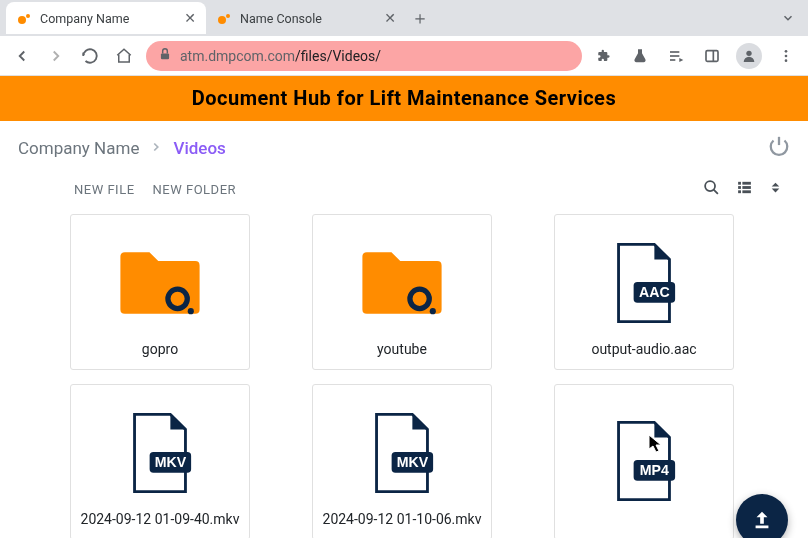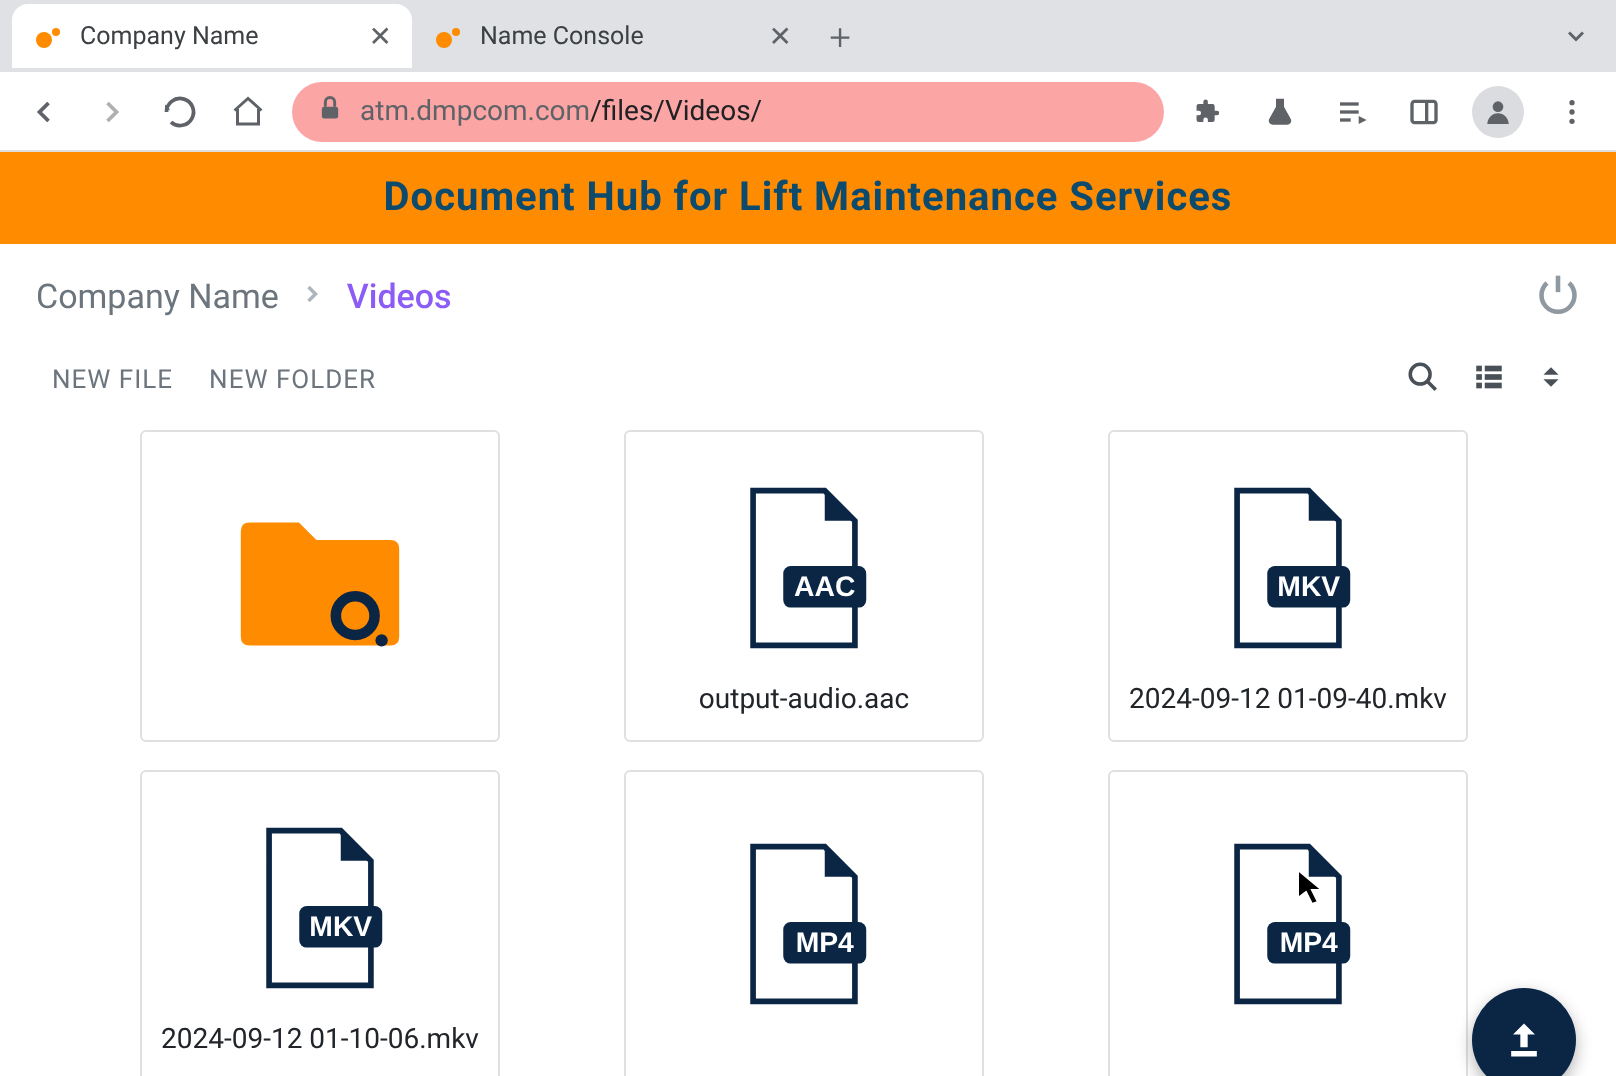--- a/index.html
+++ b/index.html
@@ -20,32 +20,32 @@
   .tbtn { width: 24px; height: 24px; display: flex; align-items: center; justify-content: center; color: #5f6368; cursor: pointer; }
   .tbtn.disabled { color: #b0b0b0; }
   .urlbar { flex: 1; display: flex; align-items: center; height: 30px; border-radius: 15px; background: #fca5a5; padding: 0 12px; gap: 8px; color: #202124; font-size: 14px; }
   .lock { color: #5f6368; }
   .url-muted { color: #5f6368; }
   .tool-icons { display:flex; gap:12px; align-items:center; }
   .avatar-circle { width:26px; height:26px; border-radius:50%; background:#dadce0; display:flex; align-items:center; justify-content:center; color:#5f6368; }
 
   
   .banner { background:#ff8c00; color:#0b2545; font-weight:700; font-family: "Courier New", monospace; font-size:20px; text-align:center; padding:10px 0; letter-spacing:0.5px; }
-  .banner span { color:#0c4a6e; }
+  .banner span { color:#000000; }
 
   
   .crumbrow { display:flex; align-items:center; justify-content:space-between; padding:14px 18px; }
   .crumbs { display:flex; align-items:center; gap:10px; font-size:17px; }
   .crumb-link { color:#6c757d; }
   .crumb-sep { color:#adb5bd; }
   .crumb-current { color:#8b5cf6; font-weight:500; }
   .power { color:#77838f; }
 
   
-  .actionrow { display:flex; align-items:center; justify-content:space-between; padding:4px 26px 14px 26px; }
+  .actionrow { display:flex; align-items:center; justify-content:space-between; padding:4px 26px 14px 26px;margin-left:48px; }
   .actions-left { display:flex; gap:18px; }
   .action-link { color:#6c757d; font-size:13px; letter-spacing:0.5px; cursor:pointer; }
   .actions-right { display:flex; gap:16px; color:#495057; align-items:center; }
   .ar-icon { cursor:pointer; }
 
   
   .grid { display:flex; flex-wrap:wrap; gap:14px; padding:0 22px 20px 22px; }
   .tile { width:180px; height:156px; border:1px solid #e0e0e0; border-radius:3px; display:flex; flex-direction:column; align-items:center; justify-content:flex-end; padding:10px 8px 12px 8px; cursor:pointer;margin-left:48px; }
   .tile .iconbox { flex:1; display:flex; align-items:center; justify-content:center; width:100%; }
   .tile .label { font-size:14px; color:#212529; white-space:nowrap; overflow:hidden; text-overflow:ellipsis; width:100%; text-align:center; }
@@ -219,29 +219,40 @@
       <svg width="13" height="17" viewBox="0 0 24 24" fill="#495057">
           <polygon points="12,3 5,10 19,10"></polygon>
           <polygon points="12,21 5,14 19,14"></polygon>
         </svg>
     </span>
   </div>
 </div>
 
 <div class="grid">
 
-
   <div class="tile">
     <div class="iconbox">
       <svg class="folder-svg" viewBox="0 0 100 80">
         <path d="M5 18 L5 10 Q5 5 10 5 L38 5 L48 15 L90 15 Q95 15 95 20 L95 70 Q95 75 90 75 L10 75 Q5 75 5 70 Z" fill="#ff8c00"></path>
         <circle cx="70" cy="58" r="11" fill="none" stroke="#0b2545" stroke-width="6"></circle>
         <circle cx="85" cy="72" r="3.5" fill="#0b2545"></circle>
       </svg>
     </div>
+    <div class="label">gopro</div>
+  </div>
+
+  <div class="tile">
+    <div class="iconbox">
+      <svg class="folder-svg" viewBox="0 0 100 80">
+        <path d="M5 18 L5 10 Q5 5 10 5 L38 5 L48 15 L90 15 Q95 15 95 20 L95 70 Q95 75 90 75 L10 75 Q5 75 5 70 Z" fill="#ff8c00"></path>
+        <circle cx="70" cy="58" r="11" fill="none" stroke="#0b2545" stroke-width="6"></circle>
+        <circle cx="85" cy="72" r="3.5" fill="#0b2545"></circle>
+      </svg>
+    </div>
+    <div class="label">youtube</div>
   </div>
 
   <div class="tile">
     <div class="iconbox">
       <svg class="file-svg" viewBox="0 0 70 90">
         <path d="M8 4 L46 4 L62 20 L62 86 L8 86 Z" fill="#fff" stroke="#0b2545" stroke-width="3"></path>
         <path d="M46 4 L46 20 L62 20 Z" fill="#0b2545"></path>
         <rect class="ext-badge" x="24" y="44" width="44" height="22" rx="4"></rect>
         <text class="ext-text" x="46" y="60" text-anchor="middle">AAC</text>
       </svg>

